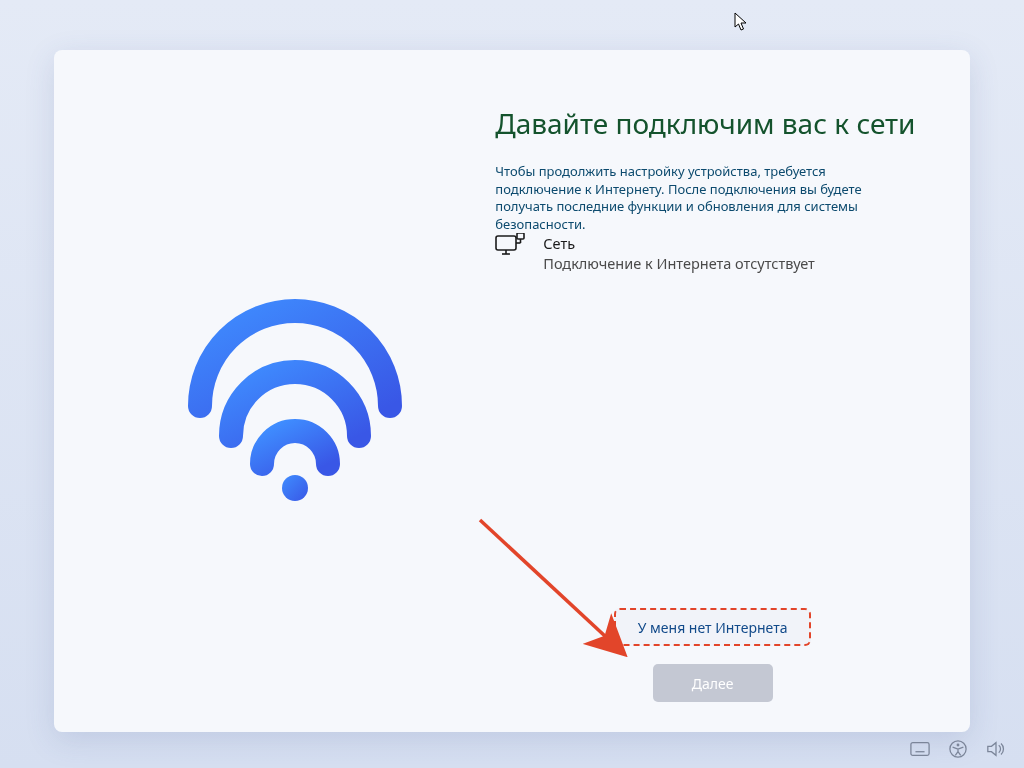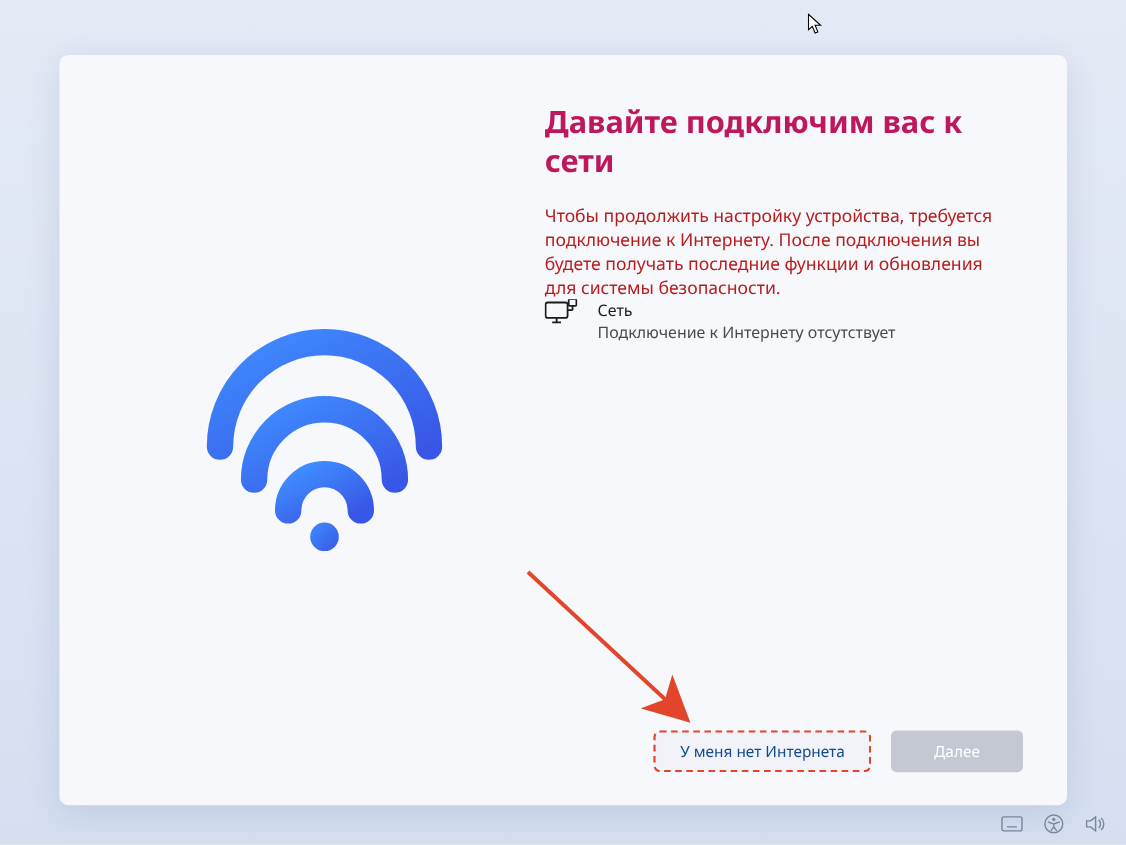--- a/index.html
+++ b/index.html
@@ -26,35 +26,35 @@
     }
     .right-col {
       flex: 1 1 52%;
       display: flex;
       flex-direction: column;
       position: relative;
     }
     .wifi-wrap { width: 220px; height: 220px; position: relative; }
     
     .heading {
-      font-size: 28px; font-weight: 700; color: #be185d;
-      line-height: 1.25; margin-top: 4px; margin-bottom: 22px;
+      font-size: 28px; font-weight: 400; color: #14532d;
+      line-height: 1.25; margin-top: 16px; margin-bottom: 22px;
     }
     .subtext {
-      font-size: 16px; color: #b91c1c; line-height: 1.35; max-width: 410px;
+      font-size: 13px; color: #0c4a6e; line-height: 1.35; max-width: 410px;
     }
     .network-block {
       display: flex; align-items: flex-start; gap: 18px;
     }
     .net-icon { width: 30px; height: 24px; flex: 0 0 auto; color: #1b1b1b; }
     .net-title { font-size: 14.5px; color: #1b1b1b; }
     .net-status { font-size: 14.5px; color: #4a4a4a; }
     .footer {
       position: absolute; left: 0; right: 0; bottom: 0;
-      display: flex; justify-content: flex-end; gap: 18px; align-items: center;
+      display: flex; justify-content: flex-end; gap: 18px; align-items: center; flex-direction: column;
     }
     .btn {
       height: 38px; min-width: 120px; padding: 0 10px; border-radius: 5px;
       font-size: 14px; font-family: inherit; border: none; cursor: pointer;
     }
     .btn-secondary {
       background: #f1f3f9; color: #124a8a;
     }
     .btn-primary {
       background: #c4c8d3; color: #fff;
@@ -116,21 +116,21 @@
           <rect x="1" y="3" width="20" height="14" rx="2"></rect>
           <line x1="7" y1="21" x2="15" y2="21"></line>
           <line x1="11" y1="17" x2="11" y2="21"></line>
           <rect x="22" y="0" width="7" height="6" rx="1"></rect>
           <line x1="25.5" y1="6" x2="25.5" y2="10"></line>
           <line x1="25.5" y1="10" x2="21" y2="10"></line>
         </svg>
       </span>
       <div>
         <div class="net-title">Сеть</div>
-        <div class="net-status">Подключение к Интернету отсутствует</div>
+        <div class="net-status">Подключение к Интернета отсутствует</div>
       </div>
     </div>
 
     <div class="footer">
       <button class="btn btn-secondary highlight-dashed">У меня нет Интернета</button>
       <button class="btn btn-primary">Далее</button>
     </div>
   </div>
 </div>
 

